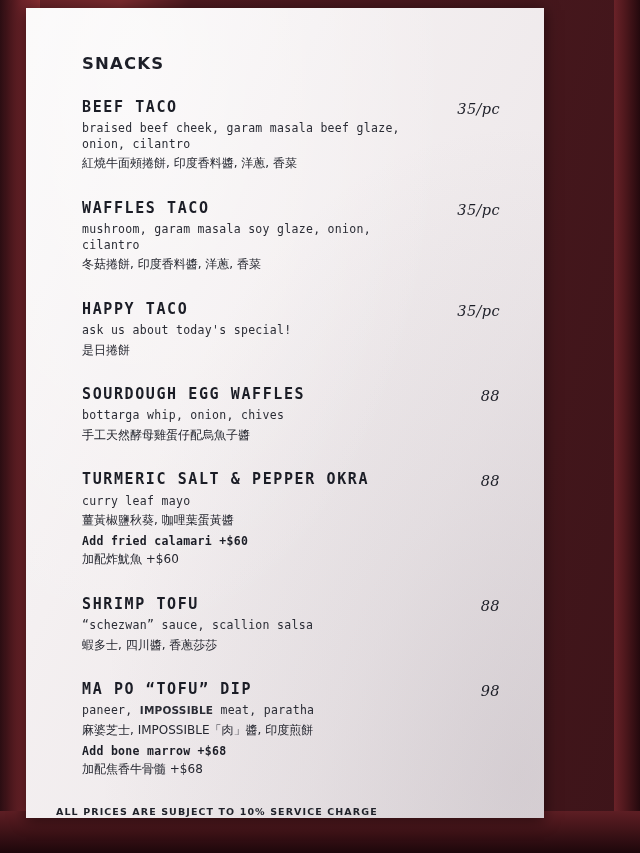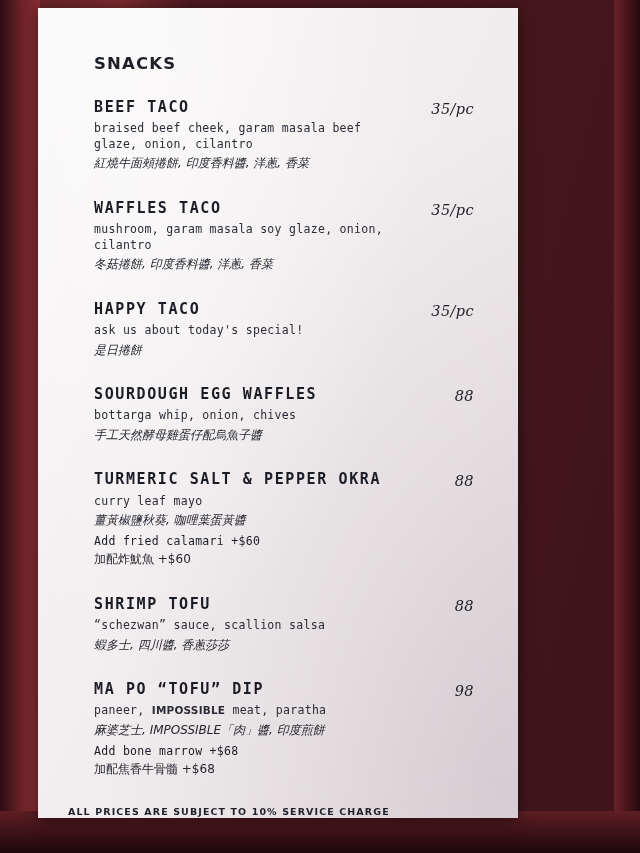--- a/index.html
+++ b/index.html
@@ -37,29 +37,28 @@
     position: absolute;
     left: 0; bottom: 0;
     width: 640px; height: 42px;
     background: linear-gradient(0deg, #1d070b 0%, #4b171c 70%, #5e1e24 100%);
   }
   
   .menu-card {
     position: absolute;
     left: 26px;
     top: 8px;
-    width: 480px;
+    width: 518px;
     height: 810px;
     background: #f3eff0;
     background-image:
       linear-gradient(115deg, rgba(255,255,255,0.55) 0%, rgba(244,238,240,0.2) 38%, rgba(228,220,224,0.35) 72%, rgba(214,205,210,0.5) 100%);
     box-shadow: 0 2px 14px rgba(0,0,0,0.55);
     color: #20222b;
     overflow: hidden;
-    margin-left: 12px;
   }
   .paper-tint {
     position: absolute;
     inset: 0;
     background:
       radial-gradient(ellipse at 20% 8%, rgba(255,255,255,0.5) 0%, rgba(255,255,255,0) 55%),
       radial-gradient(ellipse at 95% 95%, rgba(150,140,150,0.22) 0%, rgba(255,255,255,0) 60%);
     pointer-events: none;
   }
   .content {
@@ -120,25 +119,24 @@
     font-weight: bold;
     font-size: 10.5px;
     letter-spacing: 0.2px;
   }
   .item-cn {
     font-family: "DejaVu Sans", sans-serif;
     font-size: 12px;
     color: #24262f;
     margin-top: 4px;
     line-height: 1.3;
-    font-style: italic;
   }
   .item-addon {
     font-family: "DejaVu Sans Mono", monospace;
-    font-weight: normal;
+    font-weight: bold;
     font-size: 11.5px;
     letter-spacing: 0.3px;
     color: #1b1d26;
     margin-top: 5px;
   }
   .item-addon-cn {
     font-family: "DejaVu Sans", sans-serif;
     font-size: 12px;
     color: #24262f;
     margin-top: 3px;

